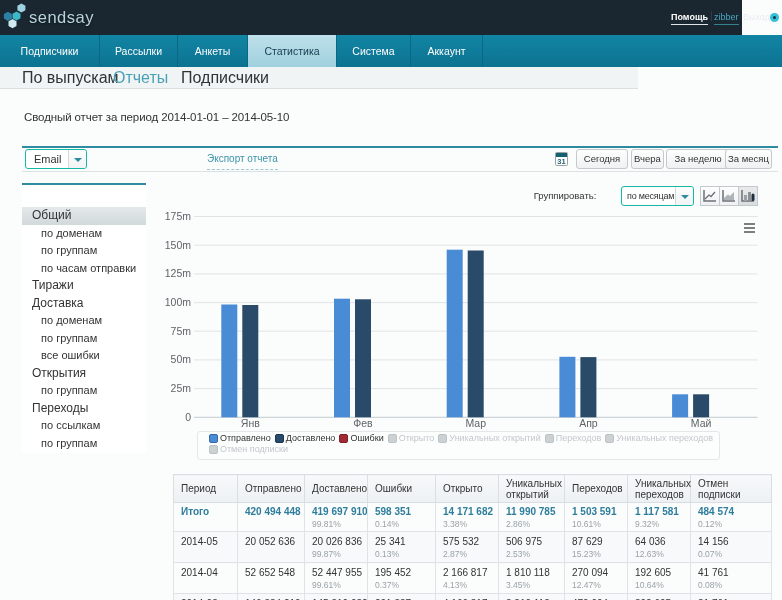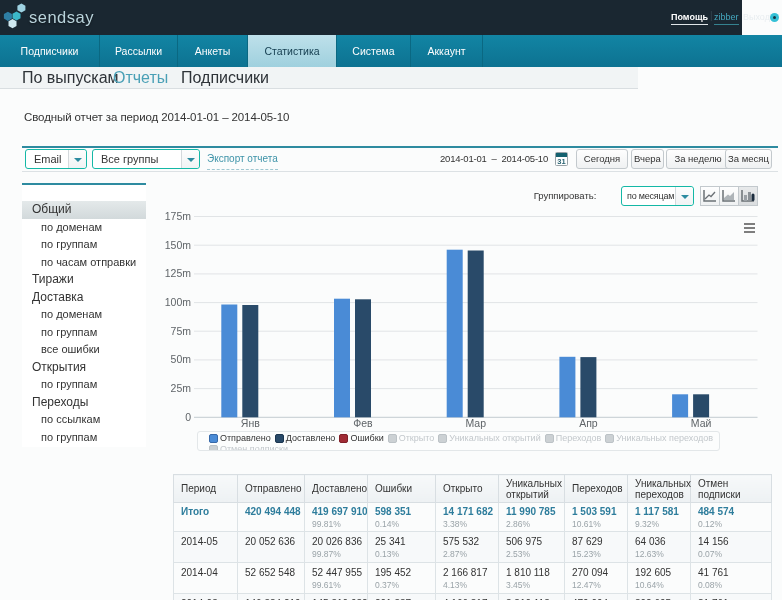--- a/index.html
+++ b/index.html
@@ -39,33 +39,33 @@
 .sel .arr { position:absolute; right:0; top:0; bottom:0; width:18px; border-left:1px solid #d4d9dc; background:linear-gradient(#fdfdfd,#f1f3f4); border-radius:0 3px 3px 0; }
 .sel .arr:before { content:""; position:absolute; left:5px; top:8px; border-left:4px solid transparent; border-right:4px solid transparent; border-top:4px solid #2d8ba0; }
 .export { position:absolute; left:207px; top:3px; line-height:20px; font-size:10px; color:#3e93a8; border-bottom:1px dashed #9ec7d1; }
 .dates { position:absolute; left:440px; top:3px; line-height:20px; font-size:9.5px; color:#333; letter-spacing:-0.2px; }
 .calico { position:absolute; left:555px; top:6px; width:13px; height:14px; background:#fdfefe; border:1px solid #98a2a7; border-radius:1.5px; }
 .calico:before { content:""; position:absolute; left:0; top:0; right:0; height:3.5px; background:#14616f; }
 .calico:after { content:"31"; position:absolute; left:0; right:0; top:4px; text-align:center; font-size:7.5px; font-weight:bold; color:#2a6372; line-height:9px; }
 .btn { position:absolute; top:3px; height:20px; line-height:18px; text-align:center; font-size:9.5px; white-space:nowrap; color:#333; background:linear-gradient(#fefefe,#eff1f2); border:1px solid #c3c9cd; border-radius:3px; }
 
 
-.side { position:absolute; left:22px; top:183px; width:124px; background:#fff; border-top:2px solid #2e8ba0; padding:16px 0 1px 0; }
+.side { position:absolute; left:22px; top:183px; width:124px; background:#fff; border-top:2px solid #2e8ba0; padding:22px 0 1px 0; }
 .side div { height:17.5px; line-height:17.5px; font-size:12px; color:#333; padding-left:10px; }
 .side div.sub { font-size:11px; padding-left:19px; }
 .side div.on { background:linear-gradient(#e4e9ea,#d2d9db); }
 
 
 .grouplbl { position:absolute; left:513px; top:186px; width:104px; text-align:center; line-height:20px; font-size:9.5px; color:#333; }
 .gsel { left:621px; width:73px; } .gsel .txt { font-size:9px; left:5px; letter-spacing:-0.2px; }
 .cbtn { position:absolute; top:186px; width:20px; height:20px; background:linear-gradient(#fefefe,#eff1f2); border:1px solid #c3c9cd; }
 .cbtn.on { background:linear-gradient(#e8eaeb,#dadddf); }
 
 
-.legend { position:absolute; left:197px; top:431px; width:523px; height:20px; border:1px solid #e3e7e9; border-radius:3px; background:#fcfdfd; font-size:9px; overflow:hidden; }
+.legend { position:absolute; left:197px; top:431px; width:523px; height:29px; border:1px solid #e3e7e9; border-radius:3px; background:#fcfdfd; font-size:9px; overflow:hidden; }
 .lrow { position:absolute; left:11px; white-space:nowrap; }
 .litem { display:inline-block; margin-right:4px; }
 .lsq { display:inline-block; width:9px; height:9px; border-radius:2px; vertical-align:-1.5px; margin-right:2px; }
 .lon { color:#333; }
 .loff { color:#c3c8cc; }
 
 
 .rtable { position:absolute; left:173px; top:474px; width:598px; }
 table { border-collapse:collapse; table-layout:fixed; width:598px; font-size:10px; }
 th { background:linear-gradient(#f7f9fa,#edf1f3); border:1px solid #d8dee2; font-weight:normal; color:#333; font-size:10px; text-align:left; padding:1px 2px 1px 7px; height:28px; }
@@ -111,26 +111,21 @@
 
 <div class="h1">Сводный отчет за период 2014-01-01 – 2014-05-10</div>
 
 <div class="toolbar">
   <div class="tline"></div>
     <div class="bline"></div>
   <div class="sel" style="left:25px;width:62px">
       <span class="txt">Email</span>
       <span class="arr"></span>
     </div>
-  <div class="sel" style="left:92px;width:108px">
-      <span class="txt">Все группы</span>
-      <span class="arr"></span>
-    </div>
   <div class="export">Экспорт отчета</div>
-  <div class="dates">2014-01-01&nbsp;&nbsp;–&nbsp;&nbsp;2014-05-10</div>
   <div class="calico"></div>
   <div class="btn" style="left:576px;width:52px">Сегодня</div>
   <div class="btn" style="left:631px;width:33px">Вчера</div>
   <div class="btn" style="left:666px;width:64px">За неделю</div>
   <div class="btn" style="left:725px;width:47px">За месяц</div>
 </div>
 
 <div class="side">
   <div class="on">Общий</div>
   <div class="sub">по доменам</div>

